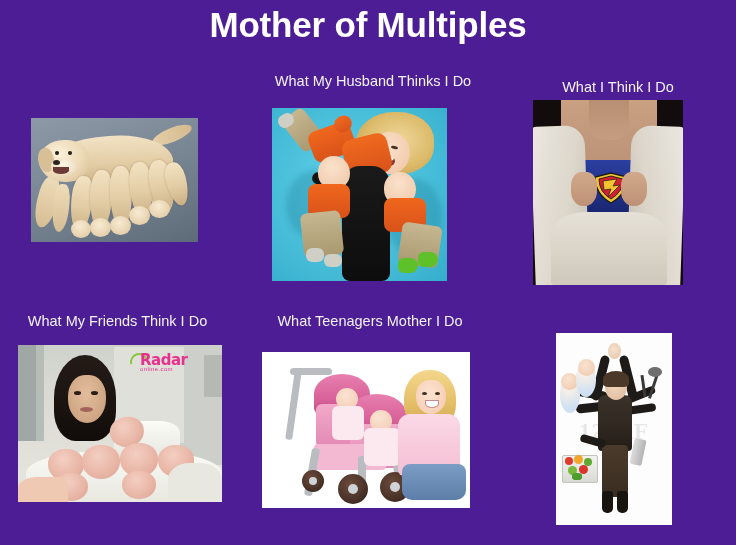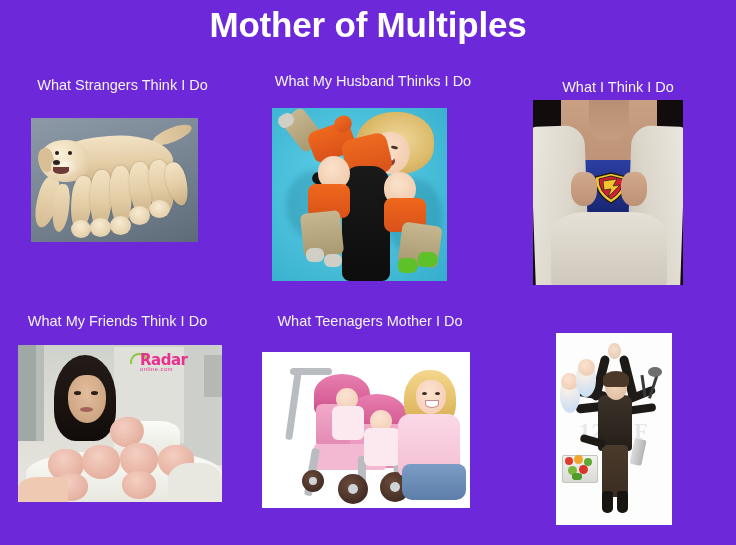--- a/index.html
+++ b/index.html
@@ -3,21 +3,21 @@
 <meta charset="utf-8">
 <style>
   html,body{margin:0;padding:0;}
   body{
     width:736px;height:545px;
     background:#000;
     overflow:hidden;
     font-family:"Liberation Sans", sans-serif;
     position:relative;
   }
-  .stage{position:absolute;left:0;top:0;width:736px;height:545px;background:#6d28d9;}
+  .stage{position:absolute;left:0;top:0;width:736px;height:545px;background:#4c1d95;}
 
   
   .title{
     position:absolute;left:0;top:4px;width:736px;
     text-align:center;
     color:#ffffff;
     font-size:35px;
     font-weight:bold;
     letter-spacing:-0.2px;
     line-height:42px;
@@ -206,21 +206,20 @@
               font-size:23px;font-weight:bold;color:rgba(120,120,120,0.16);
               letter-spacing:1px;font-family:"Liberation Serif",serif;}
 </style>
 </head>
 <body>
 
 <div class="stage">
 
   <div class="title">Mother of Multiples</div>
 
-  <div class="caption" id="cap1">What Strangers Think I Do</div>
   <div class="caption" id="cap2">What My Husband Thinks I Do</div>
   <div class="caption" id="cap3">What I Think I Do</div>
   <div class="caption" id="cap4">What My Friends Think I Do</div>
   <div class="caption" id="cap5">What Teenagers Mother I Do</div>
 
   <div class="panel" id="p1">
     <div class="dog-body dog-tail"></div>
     <div class="dog-body dog-main"></div>
     <div class="dog-body dog-leg" style="left:6px;top:58px;width:20px;height:52px;transform:rotate(14deg);"></div>
     <div class="dog-body dog-leg" style="left:22px;top:66px;width:16px;height:48px;transform:rotate(6deg);"></div>

